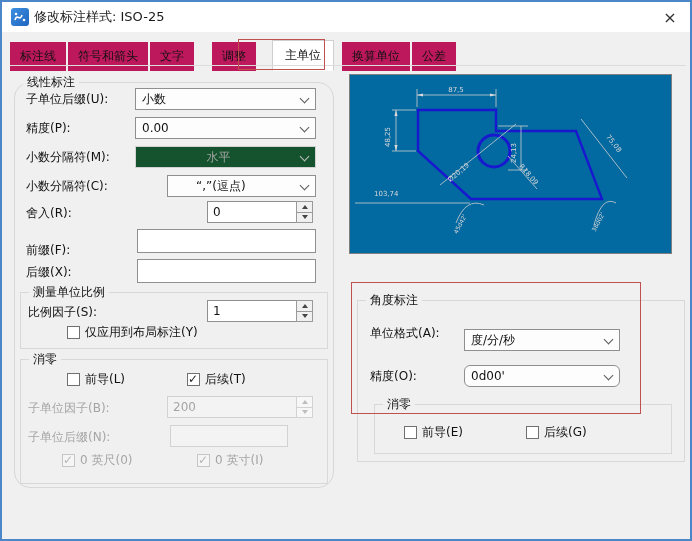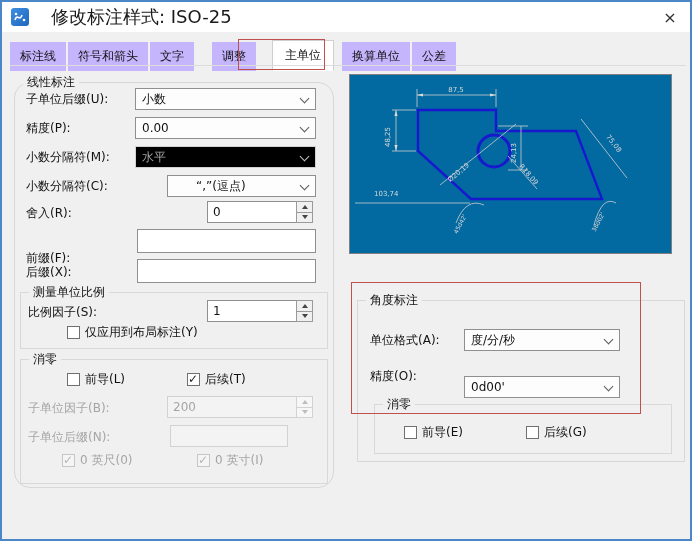--- a/index.html
+++ b/index.html
@@ -2,37 +2,37 @@
 <html><head>
 <meta charset="utf-8">
 <style>
   html,body{margin:0;padding:0;background:#888;}
   .dialog{position:relative;width:692px;height:541px;box-sizing:border-box;
     border:2px solid #4a86c8;background:#f0f0f0;
     font-family:"DejaVu Sans",sans-serif;font-size:12px;color:#111;overflow:hidden;}
   .titlebar{position:absolute;left:0;top:0;right:0;height:30px;background:#fff;display:flex;align-items:center;}
   .app-icon{width:18px;height:18px;margin-left:9px;border-radius:3px;
     background:linear-gradient(135deg,#3d8fe0,#1f66c0);display:flex;align-items:center;justify-content:center;}
-  .title-text{margin-left:22px;font-size:18px;color:#1a1a1a;}
+  .title-text{margin-left:5px;font-size:13px;color:#1a1a1a;}
   .close-btn{position:absolute;right:4px;top:0;width:32px;height:30px;display:flex;align-items:center;justify-content:center;
     font-size:16px;color:#333;cursor:pointer;}
   .tabs{position:absolute;left:8px;top:38px;display:flex;align-items:flex-end;}
-  .tab{padding:5px 9px;margin-right:2px;border:1px solid transparent;background:#c4b5fd;white-space:nowrap;}
+  .tab{padding:5px 9px;margin-right:2px;border:1px solid transparent;background:#be185d;white-space:nowrap;}
   .tab.gap-l{margin-left:16px;}
   .tab.active{background:#fff;border:1px solid #cfcfcf;border-bottom-color:#fff;padding:6px 12px;margin-left:14px;margin-right:8px;}
   .panel{position:absolute;left:8px;top:63px;width:676px;height:430px;border-top:1px solid #dcdcdc;}
   .group{position:absolute;border:1px solid #d8d8d8;}
   .group-label{position:absolute;top:-8px;left:8px;background:#f0f0f0;padding:0 4px;line-height:14px;white-space:nowrap;}
   .lbl{position:absolute;white-space:nowrap;line-height:14px;}
   .lbl.dim{color:#a5a5a5;}
   .combo{position:absolute;height:22px;box-sizing:border-box;background:#fdfdfd;border:1px solid #8f8f8f;
     display:flex;align-items:center;padding:0 20px 0 6px;cursor:default;}
   .combo .chev{position:absolute;right:7px;top:6px;width:6px;height:6px;
     border-right:1.6px solid #5a5a5a;border-bottom:1.6px solid #5a5a5a;transform:rotate(45deg);}
-  .combo.disabled{background:#000000;color:#a5a5a5;border-color:#d2d2d2;}
+  .combo.disabled{background:#14532d;color:#a5a5a5;border-color:#d2d2d2;justify-content:center;}
   .combo.disabled .chev{border-color:#c0c0c0;}
   .tbox{position:absolute;box-sizing:border-box;background:#fff;border:1px solid #8f8f8f;font:12px "DejaVu Sans",sans-serif;padding:0 4px;}
   .tbox.disabled{background:#f3f3f3;border-color:#d2d2d2;color:#a5a5a5;}
   .spin{position:absolute;display:flex;height:22px;}
   .spin-box{box-sizing:border-box;height:22px;background:#fff;border:1px solid #8f8f8f;border-right:none;
     display:flex;align-items:center;padding-left:5px;}
   .spin.disabled .spin-box{background:#f3f3f3;border-color:#d2d2d2;color:#a5a5a5;}
   .spin-btns{width:17px;display:flex;flex-direction:column;}
   .spin-btn{flex:1;box-sizing:border-box;border:1px solid #9a9a9a;background:#f0f0f0;
     display:flex;align-items:center;justify-content:center;cursor:pointer;}
@@ -116,21 +116,21 @@
     <div class="spin-btns">
       <div class="spin-btn">
           <span class="tri-up"></span>
         </div>
       <div class="spin-btn">
           <span class="tri-down"></span>
         </div>
     </div>
   </div>
 
-  <span class="lbl" style="left:24px;top:249px;">前缀(F):</span>
+  <span class="lbl" style="left:24px;top:241px;">前缀(F):</span>
   <input class="tbox" style="left: 135px; top: 227px; width: 179px; height: 24px;" value="">
 
   <span class="lbl" style="left:24px;top:263px;">后缀(X):</span>
   <input class="tbox" style="left: 135px; top: 257px; width: 179px; height: 24px;" value="">
 
   <div class="group" style="left:18px;top:290px;width:306px;height:55px;">
     <span class="group-label">测量单位比例</span>
   </div>
   <span class="lbl" style="left:26px;top:303px;">比例因子(S):</span>
   <div class="spin" style="left:205px;top:298px;">
@@ -220,28 +220,28 @@
         <text x="112" y="150" font-size="6" text-anchor="middle" transform="rotate(-62 112 150)">45d42'</text>
         <text x="250" y="148" font-size="6" text-anchor="middle" transform="rotate(-62 250 148)">38d02'</text>
       </g>
     </svg>
   </div>
 
   <div class="group" style="left:355px;top:298px;width:326px;height:160px;">
     <span class="group-label">角度标注</span>
   </div>
 
-  <span class="lbl" style="left:368px;top:331px;">单位格式(A):</span>
+  <span class="lbl" style="left:368px;top:324px;">单位格式(A):</span>
   <div class="combo" style="left:462px;top:327px;width:156px;">
     <span>度/分/秒</span>
     <span class="chev"></span>
   </div>
 
   <span class="lbl" style="left:368px;top:367px;">精度(O):</span>
-  <div class="combo" style="left:462px;top:374px;width:156px;">
+  <div class="combo" style="left:462px;top:363px;width:156px;border-radius:6px;">
     <span>0d00'</span>
     <span class="chev"></span>
   </div>
 
   <div class="group" style="left:372px;top:402px;width:296px;height:48px;">
     <span class="group-label">消零</span>
   </div>
   <span class="cb" style="left:402px;top:424px;"></span>
   <span class="lbl" style="left:420px;top:423px;">前导(E)</span>
   <span class="cb" style="left:524px;top:424px;"></span>

